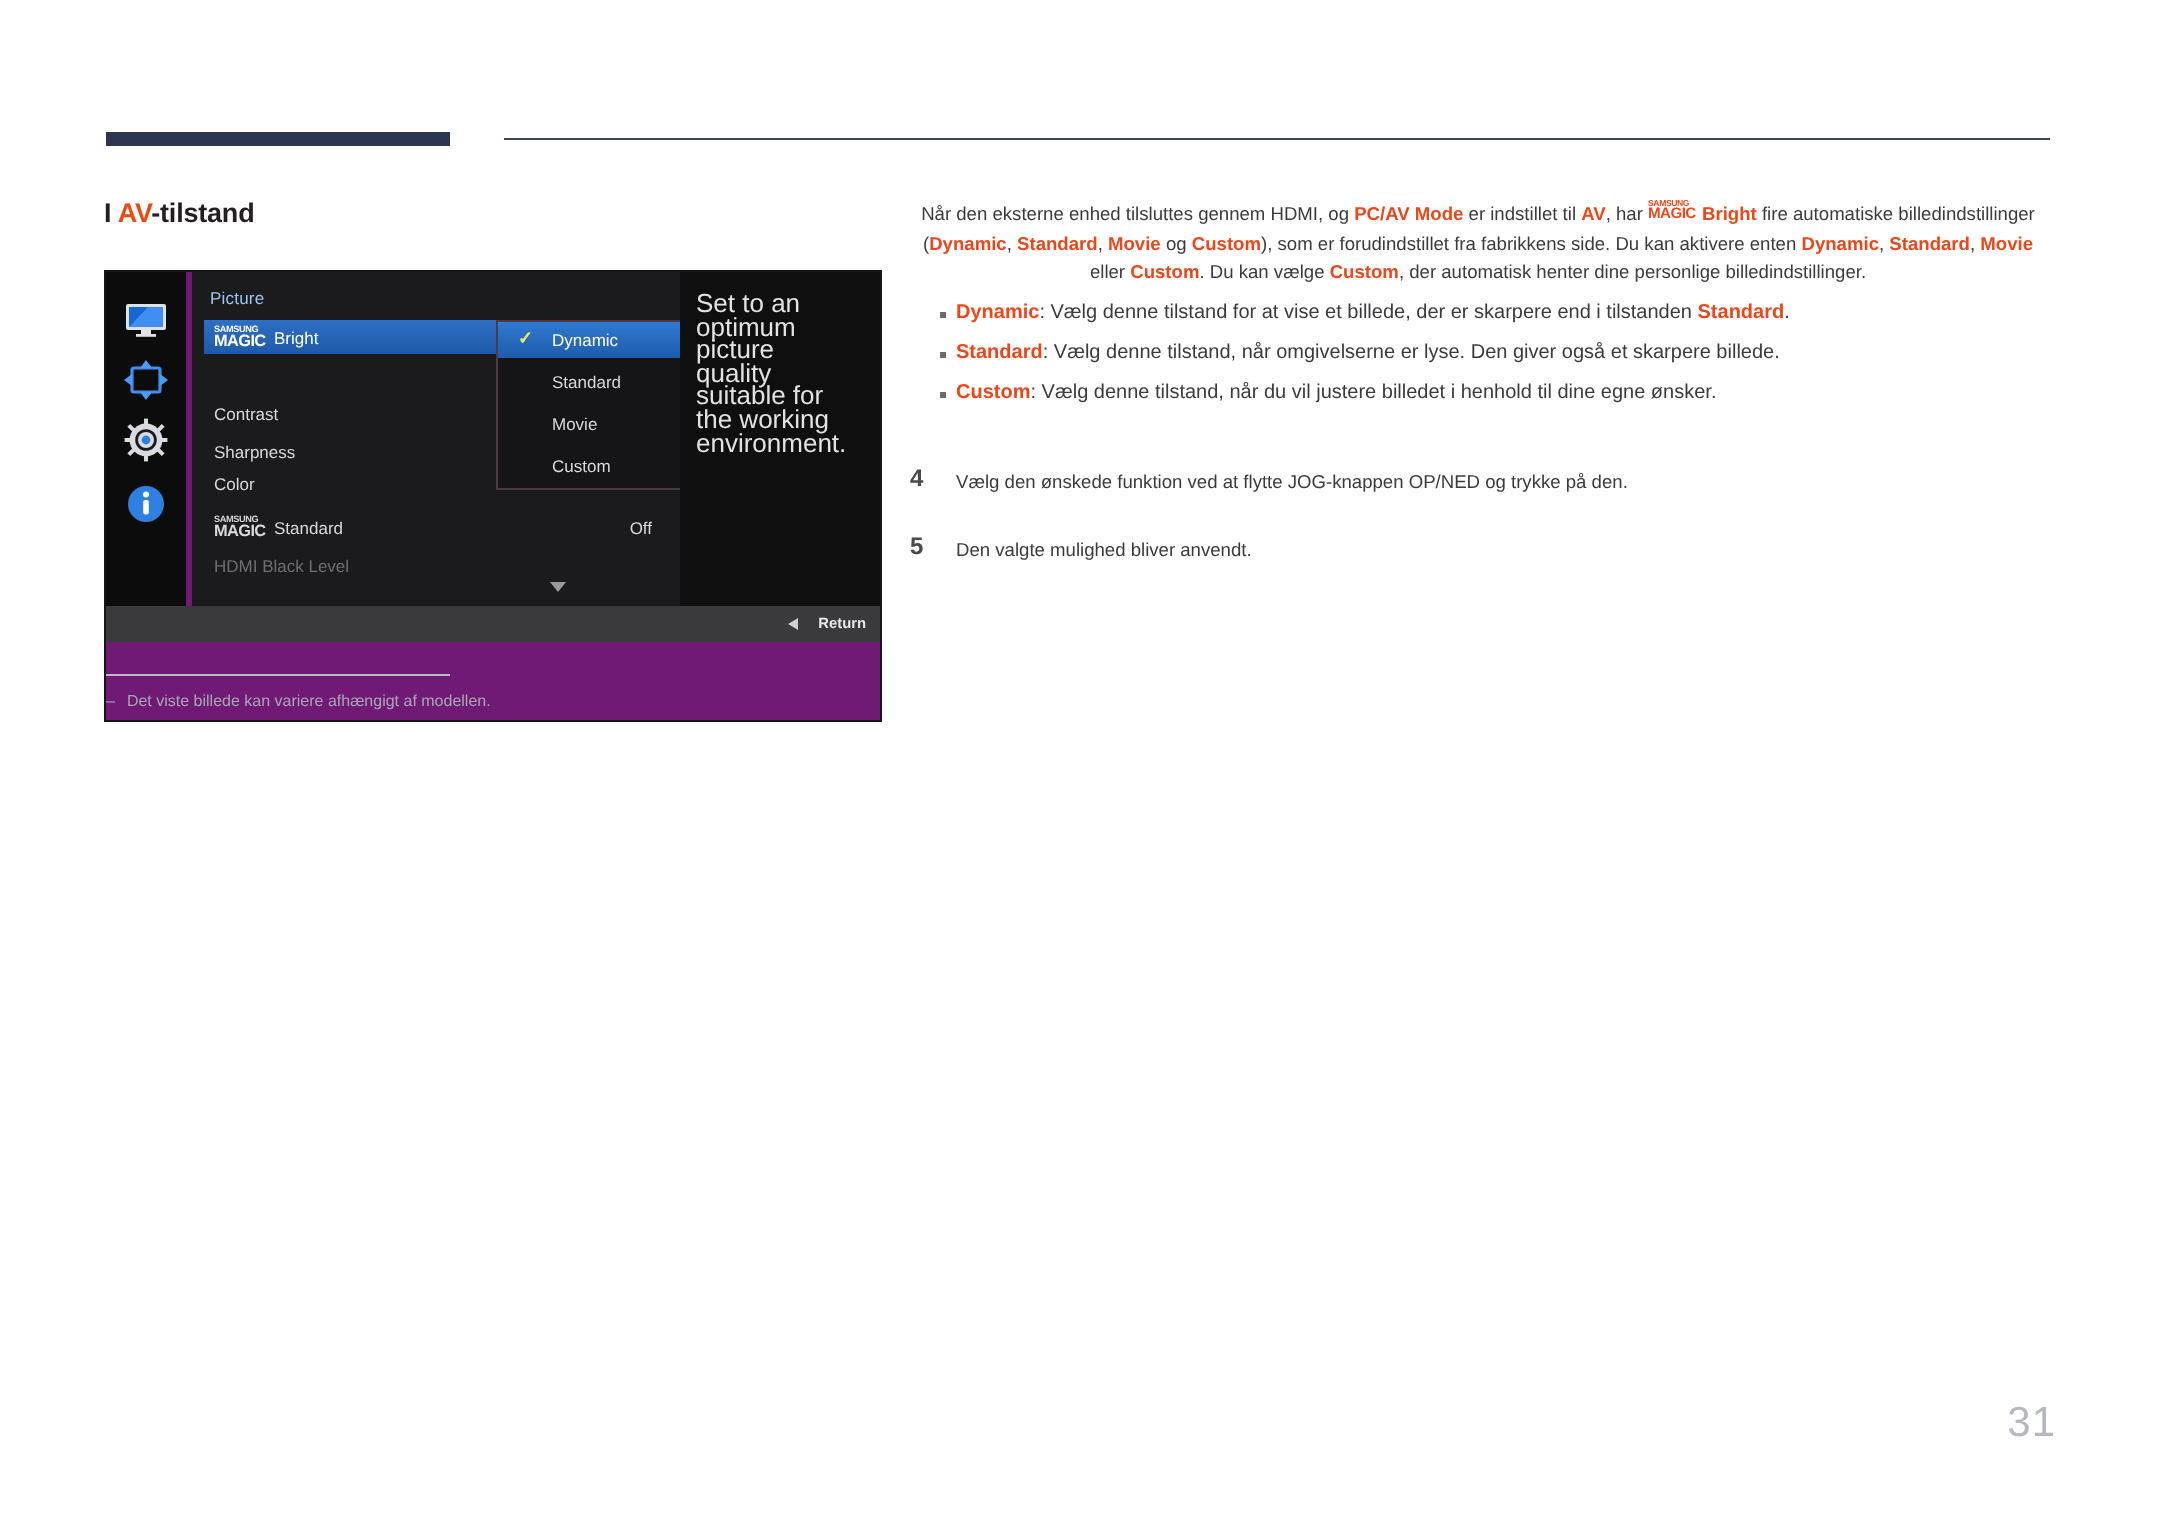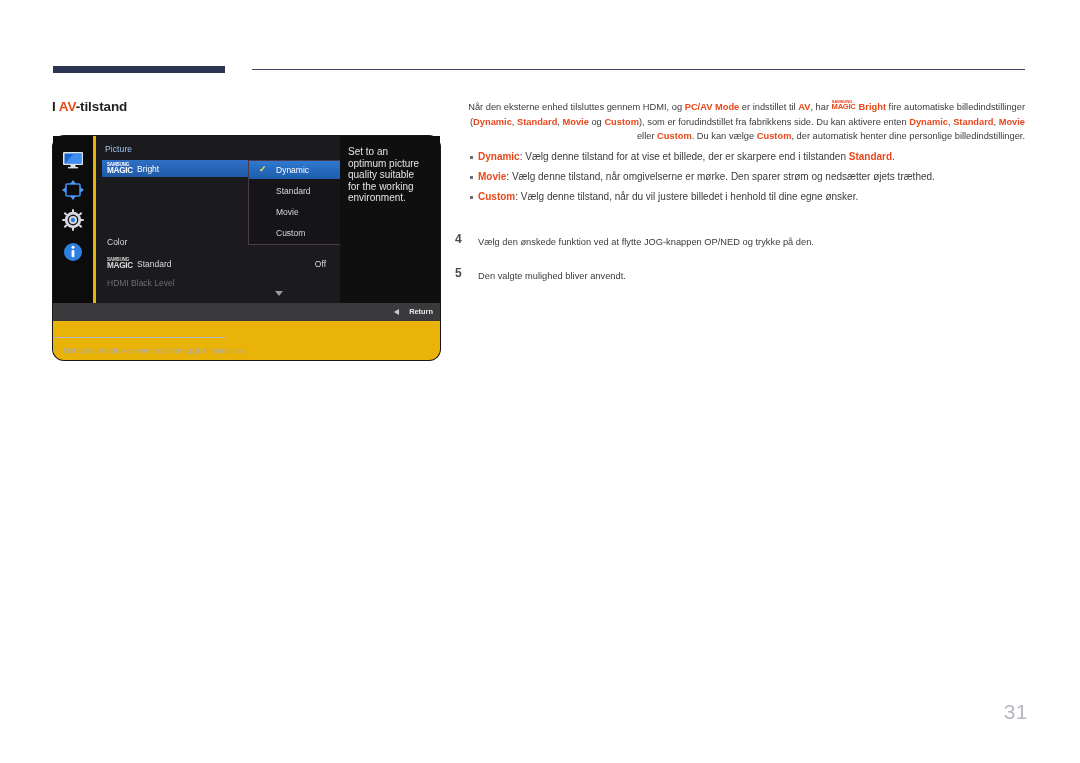--- a/index.html
+++ b/index.html
@@ -46,23 +46,22 @@
   }
   .sec-title .accent { color: #ea4b16; }
 
   
   .osd {
     position: absolute;
     left: 53px;
     top: 136px;
     width: 387px;
     height: 224px;
-    background: #eab308;
+    background: #701a75;
     box-shadow: 0 0 0 1px #161616;
-    border-radius: 11px;
   }
   .osd-rail {
     position: absolute;
     left: 0; top: 0;
     width: 40px;
     height: 167px;
     background: #0c0c0c;
   }
   .osd-rail-ic {
     position: absolute;
@@ -174,21 +173,21 @@
   }
 
   .osd-help {
     position: absolute;
     left: 287px;
     top: 0;
     width: 100px;
     height: 167px;
     background: #0f0f10;
     color: #e2e2e4;
-    font-size: 10px;
+    font-size: 13px;
     line-height: 11.6px;
     padding: 10px 14px 0 8px;
     box-sizing: border-box;
   }
 
   .osd-foot {
     position: absolute;
     left: 0;
     top: 167px;
     width: 387px;
@@ -245,21 +244,21 @@
   .rc {
     position: absolute;
     left: 453px;
     top: 100px;
     width: 572px;
   }
   .rc-para {
     font-size: 9.3px;
     line-height: 14.5px;
     color: #3b3b3f;
-    text-align: right;
+    text-align: center;
   }
   .r { color: #e8481c; font-weight: bold; }
 
   .inline-magic {
     display: inline-block;
     position: relative;
     width: 27px;
     height: 11px;
     vertical-align: -1px;
     color: #e8481c;
@@ -403,20 +402,26 @@
     <div class="osd-title">Picture</div>
 
     <div class="osd-row sel" style="top:24px">
       <span class="magic-logo">
         <span class="l1">SAMSUNG</span>
         <span class="l2">MAGIC</span>
       </span>
         <span>Bright</span>
     </div>
 
+    <div class="osd-row" style="top:62px">
+      <span>Contrast</span>
+    </div>
+    <div class="osd-row" style="top:81px">
+      <span>Sharpness</span>
+    </div>
     <div class="osd-row" style="top:97px">
       <span>Color</span>
     </div>
 
     <div class="osd-row" style="top:119px">
       <span class="magic-logo">
         <span class="l1">SAMSUNG</span>
         <span class="l2">MAGIC</span>
       </span>
         <span>Standard</span>
@@ -458,21 +463,21 @@
 <div class="fn-text">
   <span class="fn-dash">–</span><span>Det viste billede kan variere afhængigt af modellen.</span>
 </div>
 
 <div class="rc">
   <div class="rc-para"><span>Når den eksterne enhed tilsluttes gennem HDMI, og </span><span class="r">PC/AV Mode</span><span> er indstillet til </span><span class="r">AV</span><span>, har </span><span class="inline-magic"><span class="l1">SAMSUNG</span><span class="l2">MAGIC</span></span><span class="r">Bright</span><span> fire automatiske billedindstillinger (</span><span class="r">Dynamic</span><span>, </span><span class="r">Standard</span><span>, </span><span class="r">Movie</span><span> og </span><span class="r">Custom</span><span>), som er forudindstillet fra fabrikkens side. Du kan aktivere enten </span><span class="r">Dynamic</span><span>, </span><span class="r">Standard</span><span>, </span><span class="r">Movie</span><span> eller </span><span class="r">Custom</span><span>. Du kan vælge </span><span class="r">Custom</span><span>, der automatisk henter dine personlige billedindstillinger.</span></div>
 </div>
 
 <div class="bullets">
   <div class="bullet"><span class="r">Dynamic</span><span>: Vælg denne tilstand for at vise et billede, der er skarpere end i tilstanden </span><span class="r">Standard</span><span>.</span></div>
-  <div class="bullet"><span class="r">Movie</span><span>: Vælg denne tilstand, når omgivelserne er mørke. Den sparer strøm og nedsætter øjets træthed.</span></div>
+  <div class="bullet"><span class="r">Standard</span><span>: Vælg denne tilstand, når omgivelserne er lyse. Den giver også et skarpere billede.</span></div>
   <div class="bullet"><span class="r">Custom</span><span>: Vælg denne tilstand, når du vil justere billedet i henhold til dine egne ønsker.</span></div>
 </div>
 
 <div class="steps">
   <div class="step">
     <span class="step-num">4</span>
     <span class="step-txt">Vælg den ønskede funktion ved at flytte JOG-knappen OP/NED og trykke på den.</span>
   </div>
   <div class="step">
     <span class="step-num">5</span>

